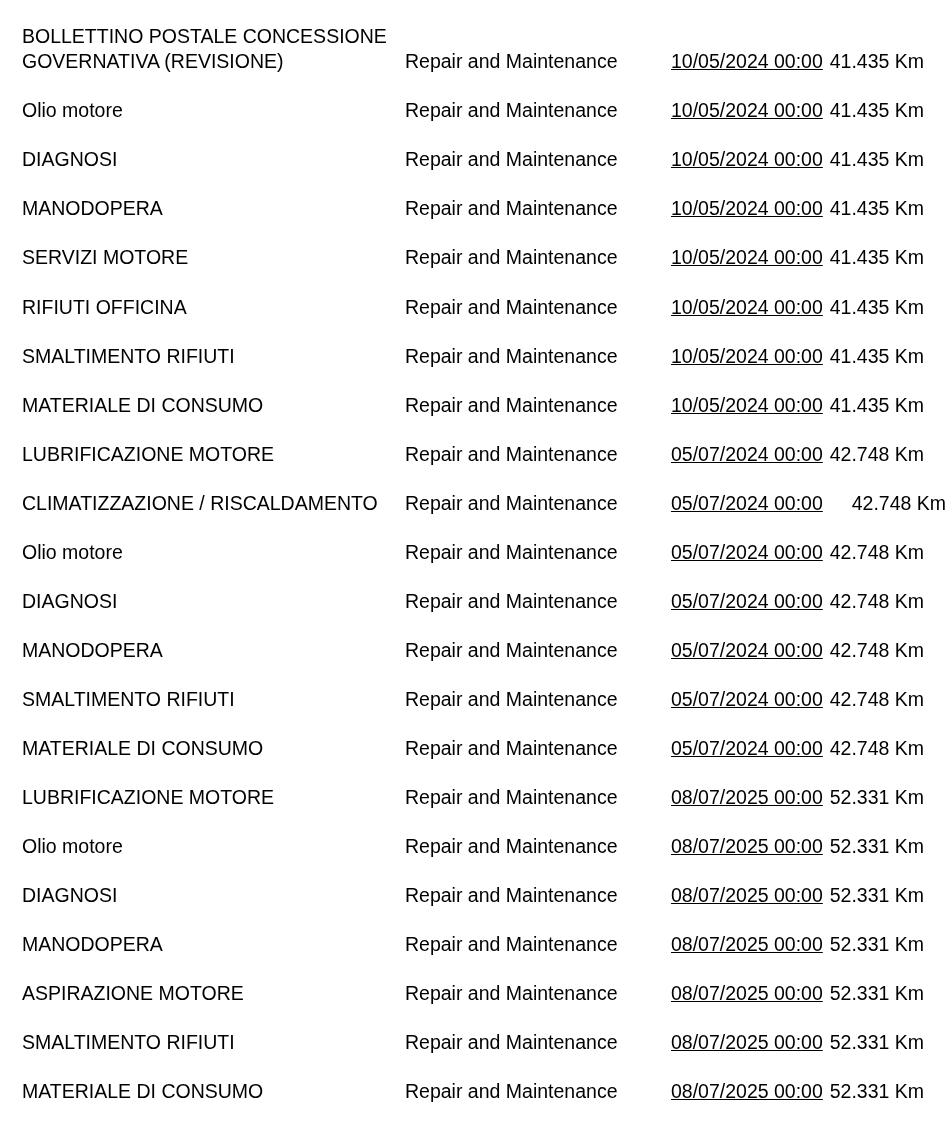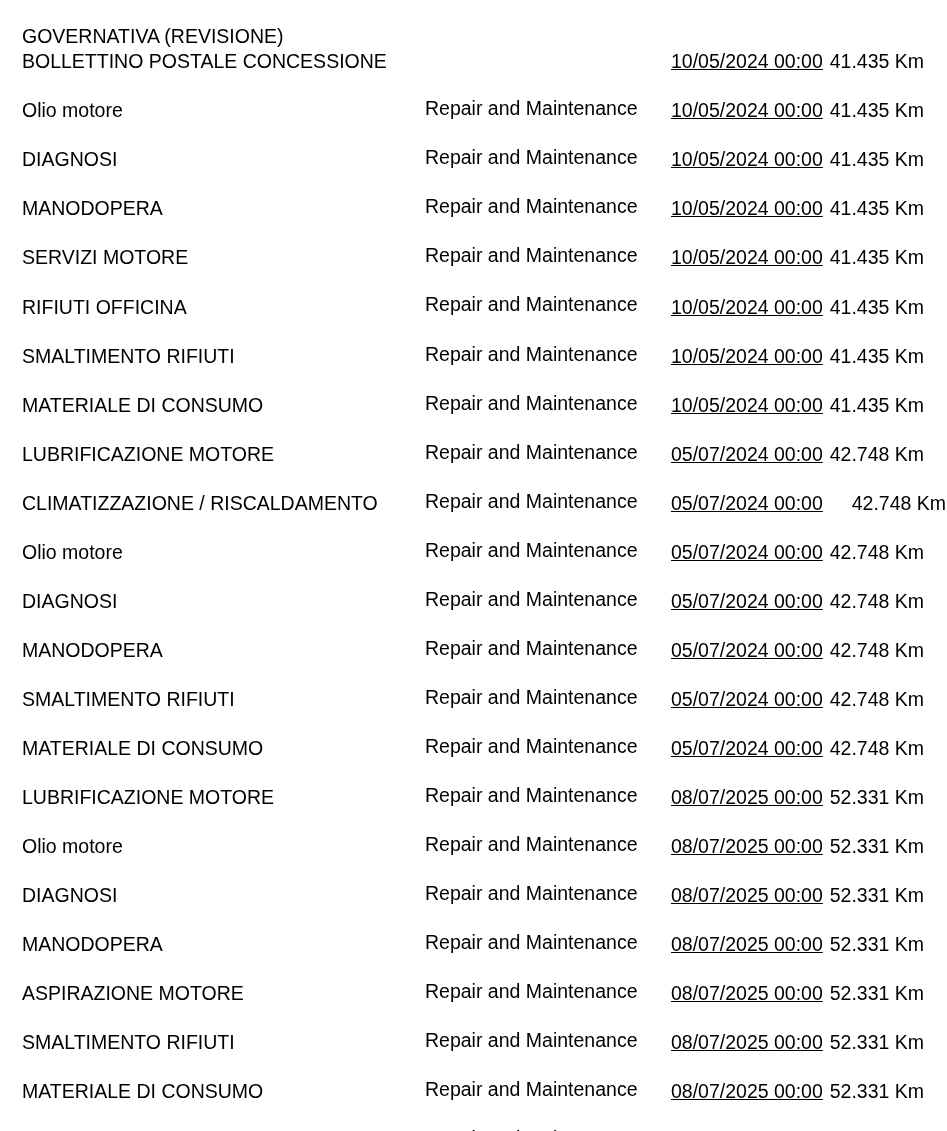--- a/index.html
+++ b/index.html
@@ -3,33 +3,33 @@
   <meta charset="utf-8">
   <style>
     html, body { margin: 0; padding: 0; background: #ffffff; }
     body {
       width: 947px; height: 1131px; position: relative; overflow: hidden;
       font-family: "Liberation Sans", sans-serif; font-size: 19.5px; color: #000;
     }
     .row { position: absolute; left: 0; width: 947px; height: 24px; }
     .cell { position: absolute; top: 0; white-space: nowrap; line-height: 24px; }
     .c-name { left: 22px; }
-    .c-cat { left: 425px; margin-top: 47px; }
+    .c-cat { left: 405px; }
     .c-date { left: 671px; text-decoration: underline; }
     .c-km { right: 23px; text-align: right; margin-left: 36px; }
     .first .c-name { top: -25px; line-height: 24.5px; white-space: normal; width: 380px; }
   </style>
 </head>
 <body>
 
 <div id="table">
     <div class="row first" style="top: 49px;">
       <div class="cell c-name">
+        <div>BOLLETTINO POSTALE CONCESSIONE</div>
         <div>GOVERNATIVA (REVISIONE)</div>
-        <div>BOLLETTINO POSTALE CONCESSIONE</div>
       </div>
       <div class="cell c-cat">Repair and Maintenance</div>
       <div class="cell c-date">10/05/2024 00:00</div>
       <div class="cell c-km">41.435 Km</div>
     </div>
     <div class="row" style="top: 98px;">
       <div class="cell c-name">Olio motore</div>
       <div class="cell c-cat">Repair and Maintenance</div>
       <div class="cell c-date">10/05/2024 00:00</div>
       <div class="cell c-km">41.435 Km</div>

